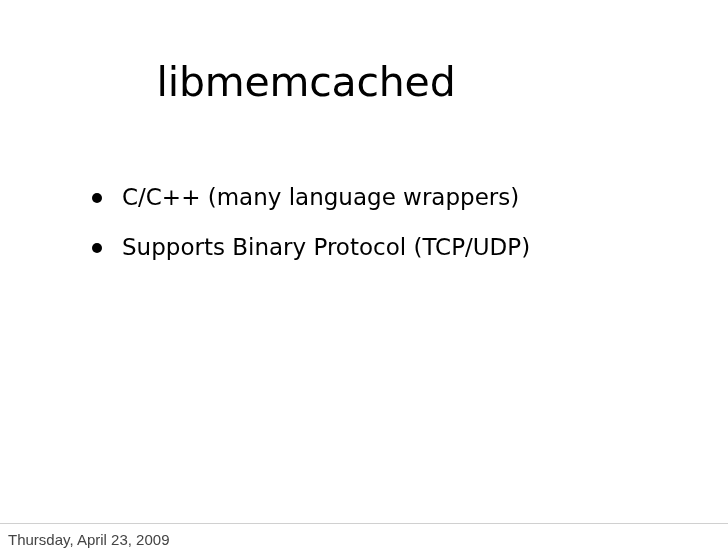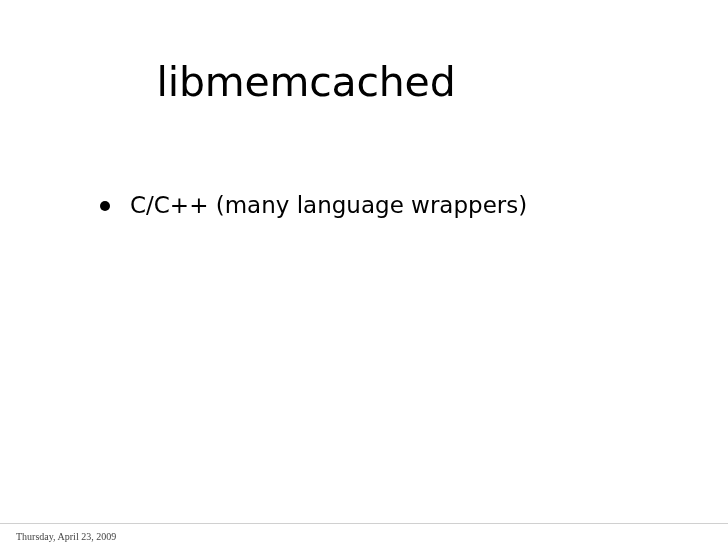--- a/index.html
+++ b/index.html
@@ -34,21 +34,21 @@
     letter-spacing: -0.2px;
     color: #000000;
     font-family: "DejaVu Sans", sans-serif;
   }
   .bullet-list {
     position: absolute;
     left: 92px;
     top: 182px;
     width: 560px;
     list-style: none;
-    margin: 8px;
+    margin: 0;
     padding: 0;
   }
   .bullet-item {
     display: flex;
     align-items: flex-start;
     margin-bottom: 20px;
     font-size: 23px;
     line-height: 30px;
     color: #000000;
     font-family: "DejaVu Sans", sans-serif;
@@ -71,36 +71,39 @@
     left: 0;
     top: 523px;
     width: 728px;
     height: 1px;
     background: #d0d0d0;
   }
   .footer {
     position: absolute;
     left: 8px;
     top: 531px;
-    font-size: 10px;
+    font-size: 15px;
     color: #444444;
-    font-family: Liberation Serif, serif;
-    margin-left: 8px;
+    font-family: Liberation Sans, sans-serif;
   }
 </style>
 </head>
 <body>
 
 <div class="slide">
 
   <div class="slide-title">libmemcached</div>
 
   <ul class="bullet-list">
     <li class="bullet-item">
       <span class="bullet-dot"></span>
       <span class="bullet-text">C/C++ (many language wrappers)</span>
     </li>
+    <li class="bullet-item">
+      <span class="bullet-dot"></span>
+      <span class="bullet-text">Supports Binary Protocol (TCP/UDP)</span>
+    </li>
   </ul>
 
 </div>
 
 <div class="footer-rule"></div>
 <div class="footer">Thursday, April 23, 2009</div>
 
 </body></html>

